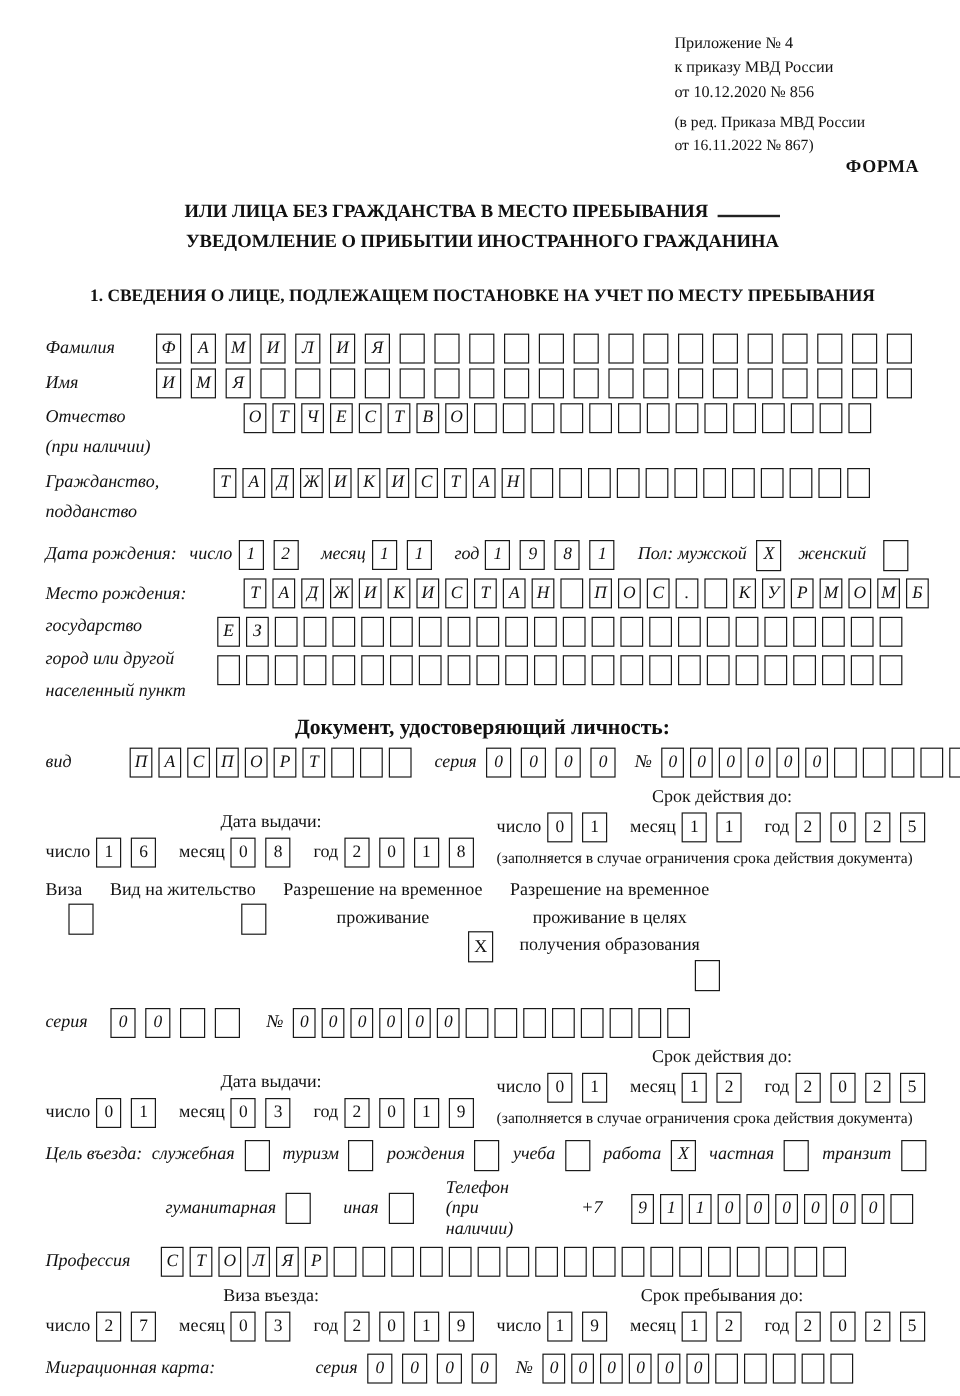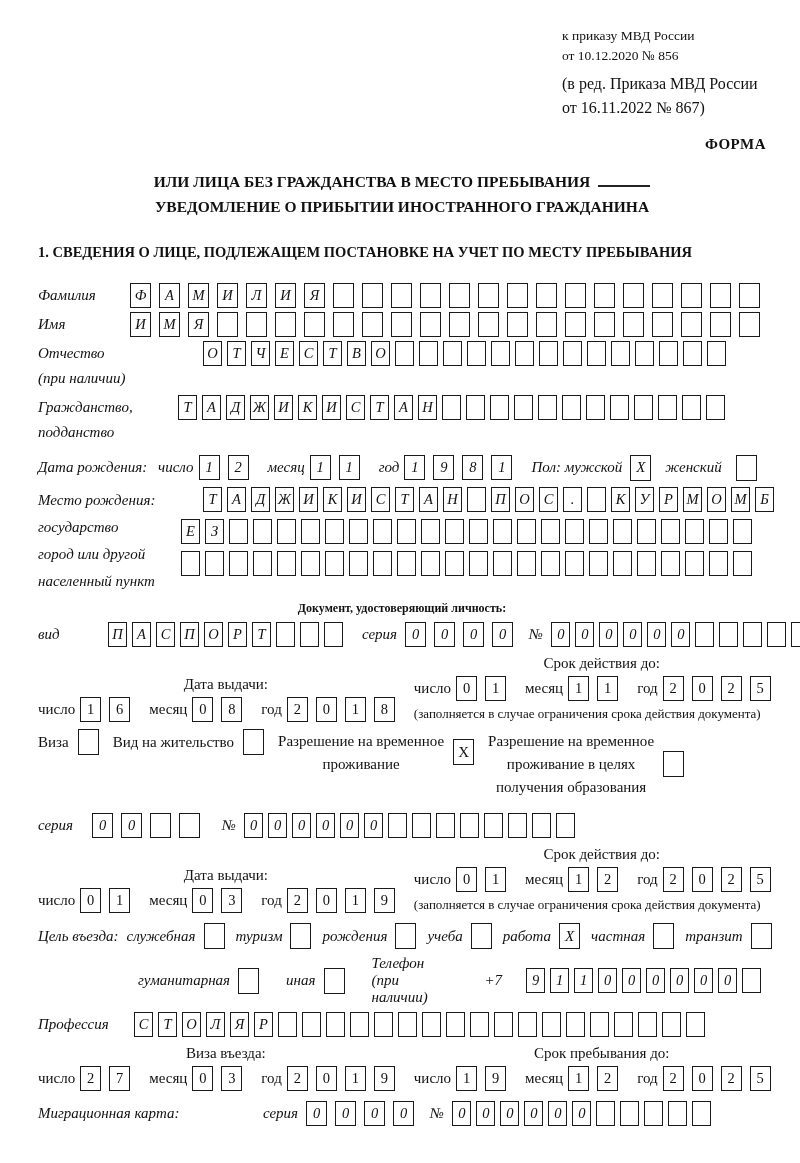--- a/index.html
+++ b/index.html
@@ -5,27 +5,27 @@
   * { box-sizing: border-box; }
   html,body { margin:0; padding:0; background:#fff; }
   body {
     width:800px; height:1163px; overflow:hidden;
     font-family:"Liberation Serif", serif; color:#111; font-size:15px;
   }
   .page { padding:26px 34px 0 38px; }
 
   
   .annotation { margin-left:524px; font-size:13.5px; line-height:1.5; }
-  .annotation .edit { margin-top:5px; font-size:16px; }
-  .forma { text-align:right; font-weight:bold; margin-top:16px; font-size:15px; letter-spacing:.5px; }
+  .annotation .edit { margin-top:5px; font-size:13px; }
+  .forma { text-align:right; font-weight:bold; font-size:15px; letter-spacing:.5px; }
 
   .title { text-align:center; font-weight:bold; font-size:15.5px; line-height:1.65; margin-top:16px; }
   .blank { display:inline-block; width:52px; border-bottom:2px solid #222; height:14px; margin-left:8px; }
 
-  .sec-heading { font-weight:bold; font-size:14.5px; margin-top:24px; margin-bottom:22px; }
+  .sec-heading { text-align:center; font-weight:bold; font-size:14.5px; margin-top:24px; margin-bottom:22px; }
 
   
   .cells { display:inline-flex; flex:none; }
   .cell {
     flex:none; display:inline-flex; align-items:center; justify-content:center;
     border:1.6px solid #1a1a1a; background:#fff; font-size:14.5px; height:25px;
   }
   .md .cell { width:21px; margin-right:8px; }
   .sm .cell { width:19px; margin-right:5px; }
 
@@ -44,39 +44,40 @@
   .datepair { display:flex; justify-content:space-between; margin-top:8px; }
   .datecol { display:flex; flex-direction:column;justify-content:flex-end; }
   .datehead { text-align:center; margin-bottom:4px; }
   .note { font-size:13px; margin-top:5px; white-space:nowrap; }
 
   .checkbox {
     flex:none; display:inline-flex; align-items:center; justify-content:center;
     width:21px; height:26px; border:1.6px solid #1a1a1a; font-size:15px; background:#fff;
   }
 
-  .doc-heading { text-align:center; font-weight:bold; font-size:12px; margin:6px 0 6px 0; }
+  .doc-heading { text-align:center; font-weight:bold; font-size:18px; margin:6px 0 6px 0; }
   .gap8 { margin-right:8px; } .gap14 { margin-right:14px; } .gap20 { margin-right:20px; }
 
   .permits { display:flex; align-items:flex-start; margin-top:8px; margin-bottom:14px; }
-  .permit { display:flex; align-items:center; margin-right:14px; }
+  .permit { display:flex; align-items:flex-end; margin-right:14px;flex-direction:column; }
   .permit .plbl { text-align:center; line-height:1.55; margin-right:9px; }
   .permit .checkbox { margin-top:-1px; }
 
   .opt { display:inline-flex; align-items:center; margin-right:11px; }
   .opt .olbl { margin-right:8px; }
 
   .mt6 { margin-top:6px; } .mt10 { margin-top:10px; }
 </style>
 </head>
 <body>
 
 <div class="page">
 
   <div class="annotation">
+    <div>Приложение № 4</div>
     <div>к приказу МВД России</div>
     <div>от 10.12.2020 № 856</div>
     <div class="edit">
       <div>(в ред. Приказа МВД России</div>
       <div>от 16.11.2022 № 867)</div>
     </div>
   </div>
   <div class="forma">ФОРМА</div>
 
   <div class="title">

